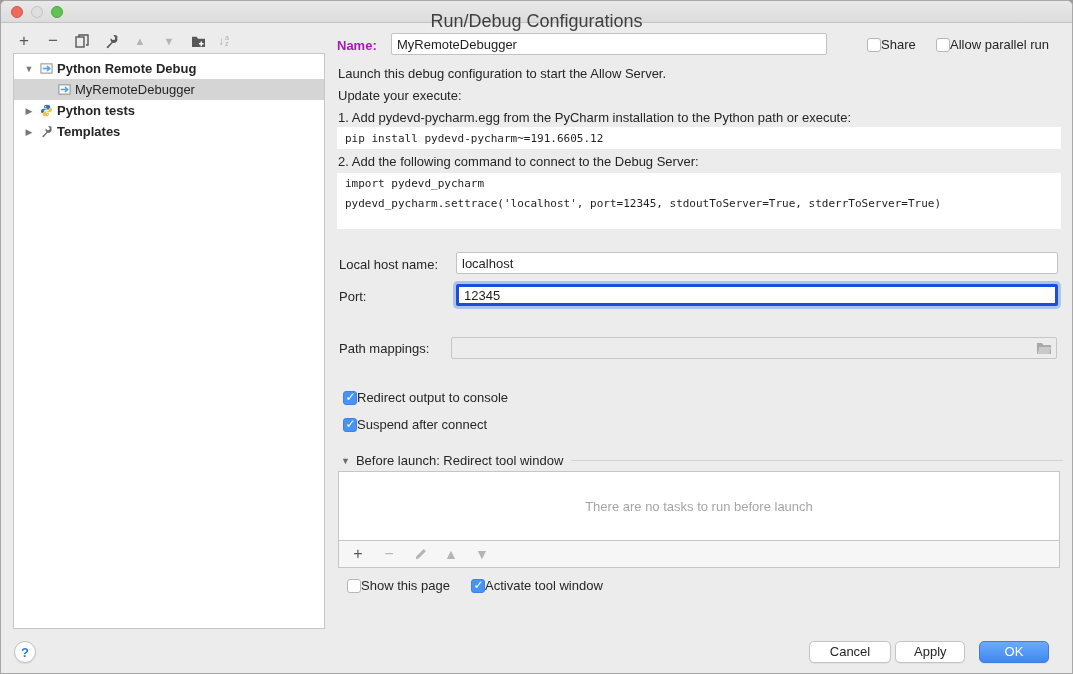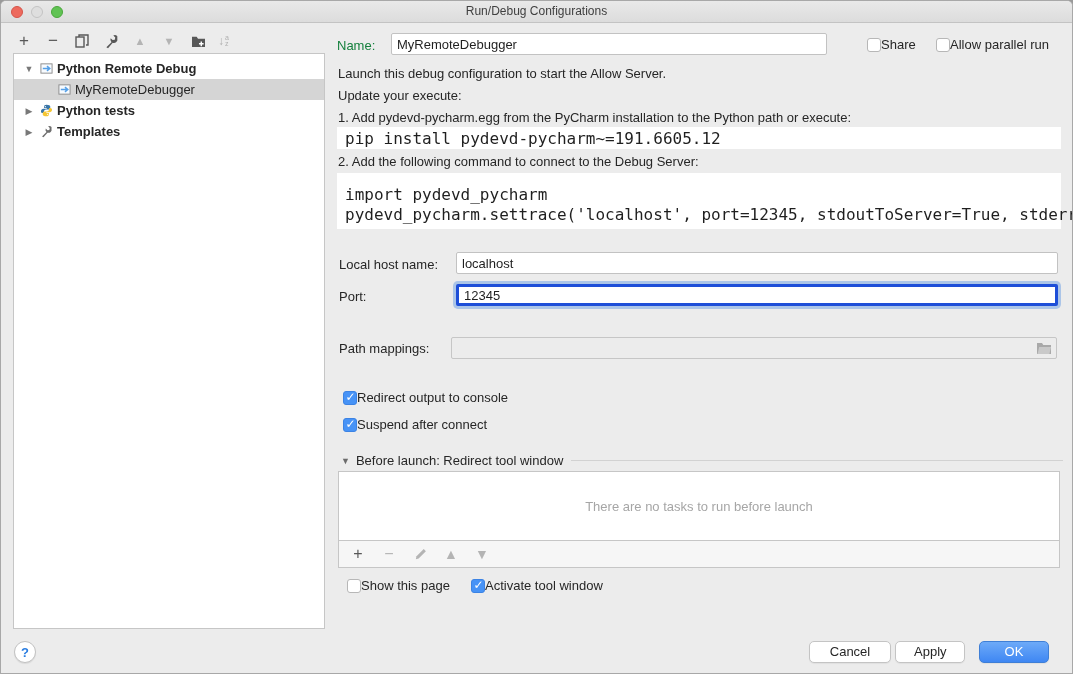--- a/index.html
+++ b/index.html
@@ -11,21 +11,21 @@
   }
   
   .titlebar {
     position:absolute; top:0; left:0; right:0; height:22px;
     background:linear-gradient(#e9e9e9,#dcdcdc); border-bottom:1px solid #c3c3c3;
   }
   .traffic { position:absolute; top:5px; width:12px; height:12px; border-radius:50%; }
   .t-close { left:10px;  background:#ed6a5e; border:1px solid #d55449; }
   .t-min   { left:30px;  background:#dedede; border:1px solid #c3c3c3; }
   .t-zoom  { left:50px;  background:#61c354; border:1px solid #4aa73c; }
-  .win-title { position:absolute; top:3px; left:0; right:0; text-align:center; font-size:12px; color:#3f3f3f; }
+  .win-title { position:absolute; top:10px; left:0; right:0; text-align:center; font-size:18px; color:#3f3f3f; }
   
   .left-toolbar { position:absolute; top:28px; left:14px; height:24px; display:flex; align-items:center; gap:11px; }
   .tb-icon { width:18px; height:18px; display:flex; align-items:center; justify-content:center; color:#585858; font-size:15px; }
   .tb-icon.disabled { color:#b4b4b4; }
   .tb-icon svg { display:block; }
   .tri { font-size:11px; line-height:1; }
   .sortaz { display:flex; align-items:center; font-size:12px; color:#b0b0b0; }
   .sortaz .az { display:flex; flex-direction:column; font-size:7px; line-height:6px; margin-left:1px; color:#b0b0b0; }
   
   .tree-panel {
@@ -35,33 +35,33 @@
   .tree-row { position:relative; height:21px; display:flex; align-items:center; font-size:13px; }
   .tree-row.selected { background:#d5d5d5; }
   .tree-row .arrow { width:12px; text-align:center; color:#787878; font-size:9px; margin-left:9px; }
   .tree-row .arrow.none { visibility:hidden; }
   .tree-row .t-icon { width:14px; height:14px; margin:0 4px 0 4px; display:flex; align-items:center; justify-content:center; }
   .tree-row .lbl { font-weight:bold; }
   .tree-row .lbl.normal { font-weight:normal; }
   .tree-row.child { padding-left:18px; }
   
   .rc { position:absolute; left:336px; }
-  .row-label { color:#15803d; }
+  .row-label { color:#a21caf;font-weight:bold; }
   .txt-input {
     border:1px solid #c2c2c2; background:#fff; border-radius:2px; height:22px;
     font-size:13px; font-family:inherit; padding:0 5px; color:#1f1f1f; outline:none;
   }
   .txt-input.focused { border:3px solid #1d4ed8; box-shadow:0 0 0 3px rgba(106,158,227,.5); }
   .cbx { width:14px; height:14px; border:1px solid #b7b7b7; border-radius:3px; background:#fff; display:inline-block; flex:none; }
   .cbx.checked { background:#4793f6; border-color:#3c83e4; position:relative; }
   .cbx.checked::after { content:"✓"; position:absolute; left:1.5px; top:-1.5px; color:#fff; font-size:12px; font-weight:bold; }
   .cbx-row { position:absolute; display:flex; align-items:center; }
   .code {
     position:absolute; background:#ffffff; font-family:"DejaVu Sans Mono","Liberation Mono",monospace;
-    font-size:16px; color:#1f1f1f; line-height:20px; padding:12px 8px; white-space:pre;
+    font-size:11px; color:#1f1f1f; line-height:20px; padding:1px 8px; white-space:pre;
   }
   .hint { position:absolute; font-size:13px; color:#262626; }
   
   .bl-header { position:absolute; display:flex; align-items:center; width:722px; }
   .bl-header .tri-down { font-size:9px; color:#6b6b6b; margin-right:6px; }
   .bl-header .line { flex:1; height:1px; background:#d2d2d2; margin-left:8px; }
   .task-panel { position:absolute; background:#fff; border:1px solid #c6c6c6; display:flex; align-items:center; justify-content:center; }
   .task-empty { color:#a6a6a6; font-size:13px; }
   .task-toolbar {
     position:absolute; background:#f6f6f6; border:1px solid #c6c6c6; border-top:none;

